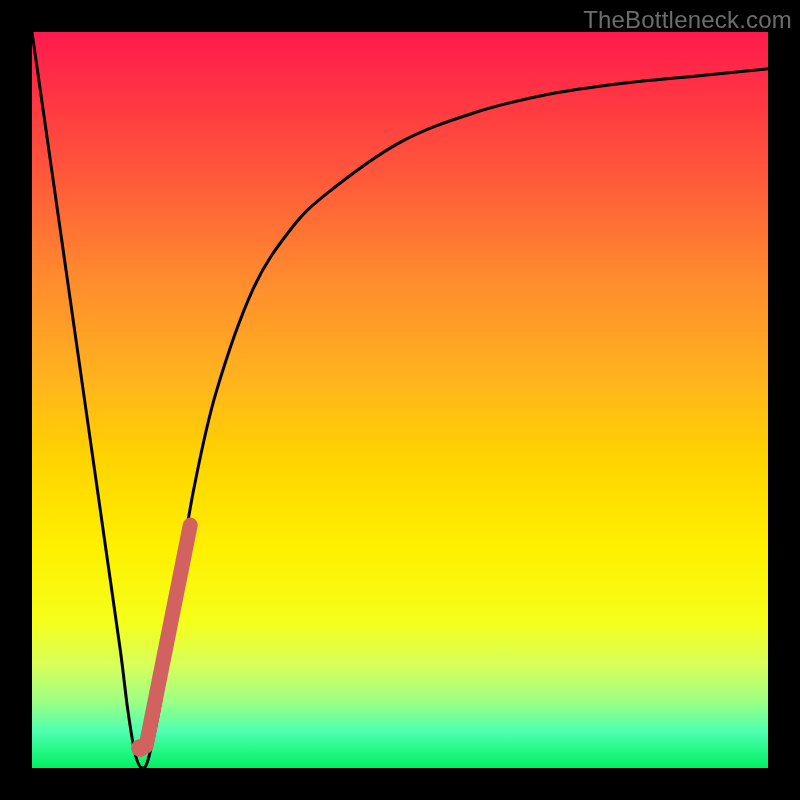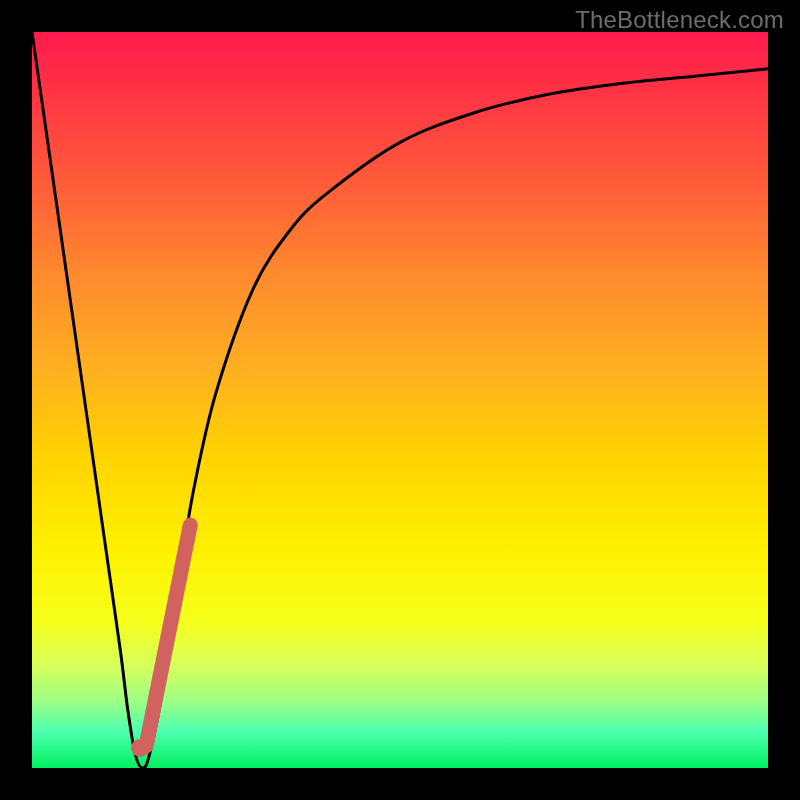--- a/index.html
+++ b/index.html
@@ -36,21 +36,21 @@
       #f5ff1a 80%,
       #d8ff5a 86%,
       #9cff85 91%,
       #4effb0 95%,
       #00f060 100%
     );
   }
   .attr {
     position: absolute;
     top: 6px;
-    right: 16px;
+    right: 8px;
     color: #6d6d6d;
     font-size: 24px;
     font-weight: 500;
     letter-spacing: 0.2px;
     user-select: none;
   }
   svg.curve {
     position: absolute;
     left: 0;
     top: 0;

